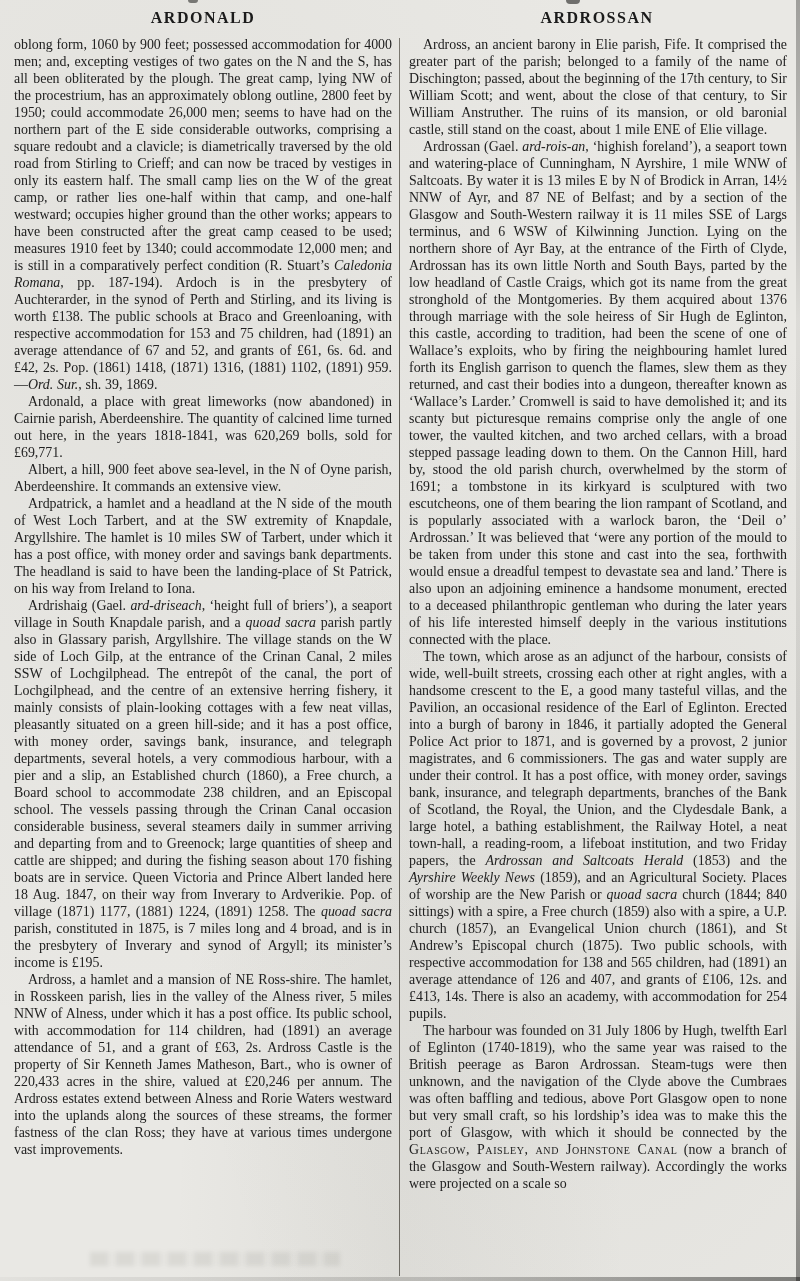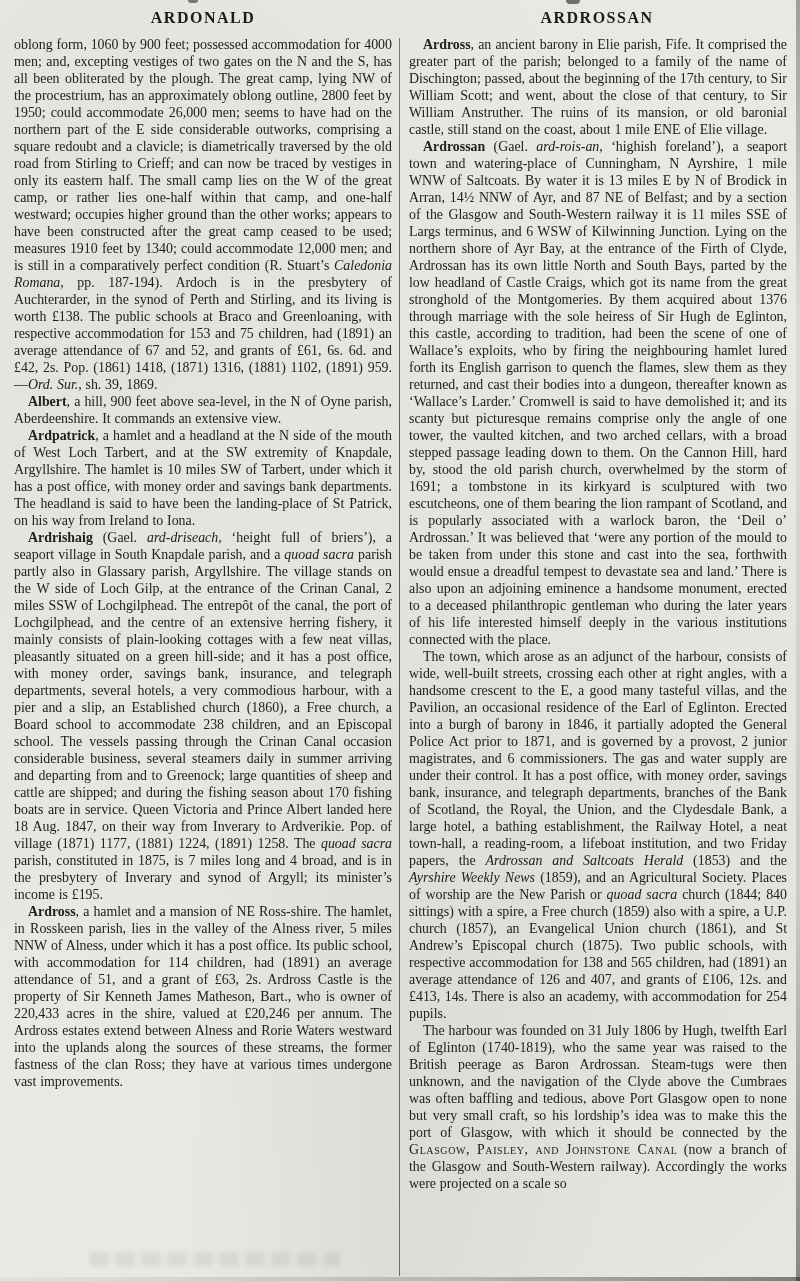--- a/index.html
+++ b/index.html
@@ -39,21 +39,21 @@
   }
 
   p.para {
     margin: 0; padding: 0;
     font-size: 13.9px; line-height: 17px;
     text-align: justify;
     text-indent: 14px;
     word-spacing: 0.3px;
   }
   p.para.noindent { text-indent: 0; }
-  .b  { font-weight: bold; }
+  .b  { font-weight: normal; }
   .i  { font-style: italic; margin-top: 47px; }
   .sc { font-variant: small-caps; letter-spacing: 0.6px; }
 
   .page-number {
     position: absolute; top: 1301px; left: 700px; width: 60px;
     text-align: center; font-weight: bold; font-size: 15px; color: #a21caf;
   }
 
   
   .edge-right {
@@ -83,20 +83,21 @@
 <body>
 
 <div class="header-row">
   <div class="col-header left">ARDONALD</div>
   <div class="col-header right">ARDROSSAN</div>
 </div>
 
 <div class="columns">
   <div class="col left" id="col-left">
       <p class="para noindent"><span>oblong form, 1060 by 900 feet; possessed accommodation for 4000 men; and, excepting vestiges of two gates on the N and the S, has all been obliterated by the plough.  The great camp, lying NW of the procestrium, has an approximately oblong outline, 2800 feet by 1950; could accommodate 26,000 men; seems to have had on the northern part of the E side considerable outworks, comprising a square redoubt and a clavicle; is diametrically traversed by the old road from Stirling to Crieff; and can now be traced by vestiges in only its eastern half.  The small camp lies on the W of the great camp, or rather lies one-half within that camp, and one-half westward; occupies higher ground than the other works; appears to have been constructed after the great camp ceased to be used; measures 1910 feet by 1340; could accommodate 12,000 men; and is still in a comparatively perfect condition (R. Stuart’s </span><span class="i">Caledonia Romana</span><span>, pp. 187-194).  Ardoch is in the presbytery of Auchterarder, in the synod of Perth and Stirling, and its living is worth £138.  The public schools at Braco and Greenloaning, with respective accommodation for 153 and 75 children, had (1891) an average attendance of 67 and 52, and grants of £61, 6s. 6d. and £42, 2s.  Pop. (1861) 1418, (1871) 1316, (1881) 1102, (1891) 959.—</span><span class="i">Ord. Sur.</span><span>, sh. 39, 1869.</span></p>
+      <p class="para"><span class="b">Ardonald</span><span>, a place with great limeworks (now abandoned) in Cairnie parish, Aberdeenshire.  The quantity of calcined lime turned out here, in the years 1818-1841, was 620,269 bolls, sold for £69,771.</span></p>
       <p class="para"><span class="b">Albert</span><span>, a hill, 900 feet above sea-level, in the N of Oyne parish, Aberdeenshire.  It commands an extensive view.</span></p>
       <p class="para"><span class="b">Ardpatrick</span><span>, a hamlet and a headland at the N side of the mouth of West Loch Tarbert, and at the SW extremity of Knapdale, Argyllshire.  The hamlet is 10 miles SW of Tarbert, under which it has a post office, with money order and savings bank departments.  The headland is said to have been the landing-place of St Patrick, on his way from Ireland to Iona.</span></p>
       <p class="para"><span class="b">Ardrishaig</span><span> (Gael. </span><span class="i">ard-driseach</span><span>, ‘height full of briers’), a seaport village in South Knapdale parish, and a </span><span class="i">quoad sacra</span><span> parish partly also in Glassary parish, Argyllshire. The village stands on the W side of Loch Gilp, at the entrance of the Crinan Canal, 2 miles SSW of Lochgilphead.  The entrepôt of the canal, the port of Lochgilphead, and the centre of an extensive herring fishery, it mainly consists of plain-looking cottages with a few neat villas, pleasantly situated on a green hill-side; and it has a post office, with money order, savings bank, insurance, and telegraph departments, several hotels, a very commodious harbour, with a pier and a slip, an Established church (1860), a Free church, a Board school to accommodate 238 children, and an Episcopal school. The vessels passing through the Crinan Canal occasion considerable business, several steamers daily in summer arriving and departing from and to Greenock; large quantities of sheep and cattle are shipped; and during the fishing season about 170 fishing boats are in service.  Queen Victoria and Prince Albert landed here 18 Aug. 1847, on their way from Inverary to Ardverikie. Pop. of village (1871) 1177, (1881) 1224, (1891) 1258. The </span><span class="i">quoad sacra</span><span> parish, constituted in 1875, is 7 miles long and 4 broad, and is in the presbytery of Inverary and synod of Argyll; its minister’s income is £195.</span></p>
       <p class="para"><span class="b">Ardross</span><span>, a hamlet and a mansion of NE Ross-shire. The hamlet, in Rosskeen parish, lies in the valley of the Alness river, 5 miles NNW of Alness, under which it has a post office.  Its public school, with accommodation for 114 children, had (1891) an average attendance of 51, and a grant of £63, 2s.  Ardross Castle is the property of Sir Kenneth James Matheson, Bart., who is owner of 220,433 acres in the shire, valued at £20,246 per annum.  The Ardross estates extend between Alness and Rorie Waters westward into the uplands along the sources of these streams, the former fastness of the clan Ross; they have at various times undergone vast improvements.</span></p>
     </div>
   <div class="divider"></div>
   <div class="col right" id="col-right">
       <p class="para"><span class="b">Ardross</span><span>, an ancient barony in Elie parish, Fife.  It comprised the greater part of the parish; belonged to a family of the name of Dischington; passed, about the beginning of the 17th century, to Sir William Scott; and went, about the close of that century, to Sir William Anstruther.  The ruins of its mansion, or old baronial castle, still stand on the coast, about 1 mile ENE of Elie village.</span></p>
       <p class="para"><span class="b">Ardrossan</span><span> (Gael. </span><span class="i">ard-rois-an</span><span>, ‘highish foreland’), a seaport town and watering-place of Cunningham, N Ayrshire, 1 mile WNW of Saltcoats.  By water it is 13 miles E by N of Brodick in Arran, 14½ NNW of Ayr, and 87 NE of Belfast; and by a section of the Glasgow and South-Western railway it is 11 miles SSE of Largs terminus, and 6 WSW of Kilwinning Junction.  Lying on the northern shore of Ayr Bay, at the entrance of the Firth of Clyde, Ardrossan has its own little North and South Bays, parted by the low headland of Castle Craigs, which got its name from the great stronghold of the Montgomeries.  By them acquired about 1376 through marriage with the sole heiress of Sir Hugh de Eglinton, this castle, according to tradition, had been the scene of one of Wallace’s exploits, who by firing the neighbouring hamlet lured forth its English garrison to quench the flames, slew them as they returned, and cast their bodies into a dungeon, thereafter known as ‘Wallace’s Larder.’  Cromwell is said to have demolished it; and its scanty but picturesque remains comprise only the angle of one tower, the vaulted kitchen, and two arched cellars, with a broad stepped passage leading down to them.  On the Cannon Hill, hard by, stood the old parish church, overwhelmed by the storm of 1691; a tombstone in its kirkyard is sculptured with two escutcheons, one of them bearing the lion rampant of Scotland, and is popularly associated with a warlock baron, the ‘Deil o’ Ardrossan.’  It was believed that ‘were any portion of the mould to be taken from under this stone and cast into the sea, forthwith would ensue a dreadful tempest to devastate sea and land.’ There is also upon an adjoining eminence a handsome monument, erected to a deceased philanthropic gentleman who during the later years of his life interested himself deeply in the various institutions connected with the place.</span></p>
       <p class="para"><span>The town, which arose as an adjunct of the harbour, consists of wide, well-built streets, crossing each other at right angles, with a handsome crescent to the E, a good many tasteful villas, and the Pavilion, an occasional residence of the Earl of Eglinton.  Erected into a burgh of barony in 1846, it partially adopted the General Police Act prior to 1871, and is governed by a provost, 2 junior magistrates, and 6 commissioners.  The gas and water supply are under their control.  It has a post office, with money order, savings bank, insurance, and telegraph departments, branches of the Bank of Scotland, the Royal, the Union, and the Clydesdale Bank, a large hotel, a bathing establishment, the Railway Hotel, a neat town-hall, a reading-room, a lifeboat institution, and two Friday papers, the </span><span class="i">Ardrossan and Saltcoats Herald</span><span> (1853) and the </span><span class="i">Ayrshire Weekly News</span><span> (1859), and an Agricultural Society.  Places of worship are the New Parish or </span><span class="i">quoad sacra</span><span> church (1844; 840 sittings) with a spire, a Free church (1859) also with a spire, a U.P. church (1857), an Evangelical Union church (1861), and St Andrew’s Episcopal church (1875).  Two public schools, with respective accommodation for 138 and 565 children, had (1891) an average attendance of 126 and 407, and grants of £106, 12s. and £413, 14s.  There is also an academy, with accommodation for 254 pupils.</span></p>

